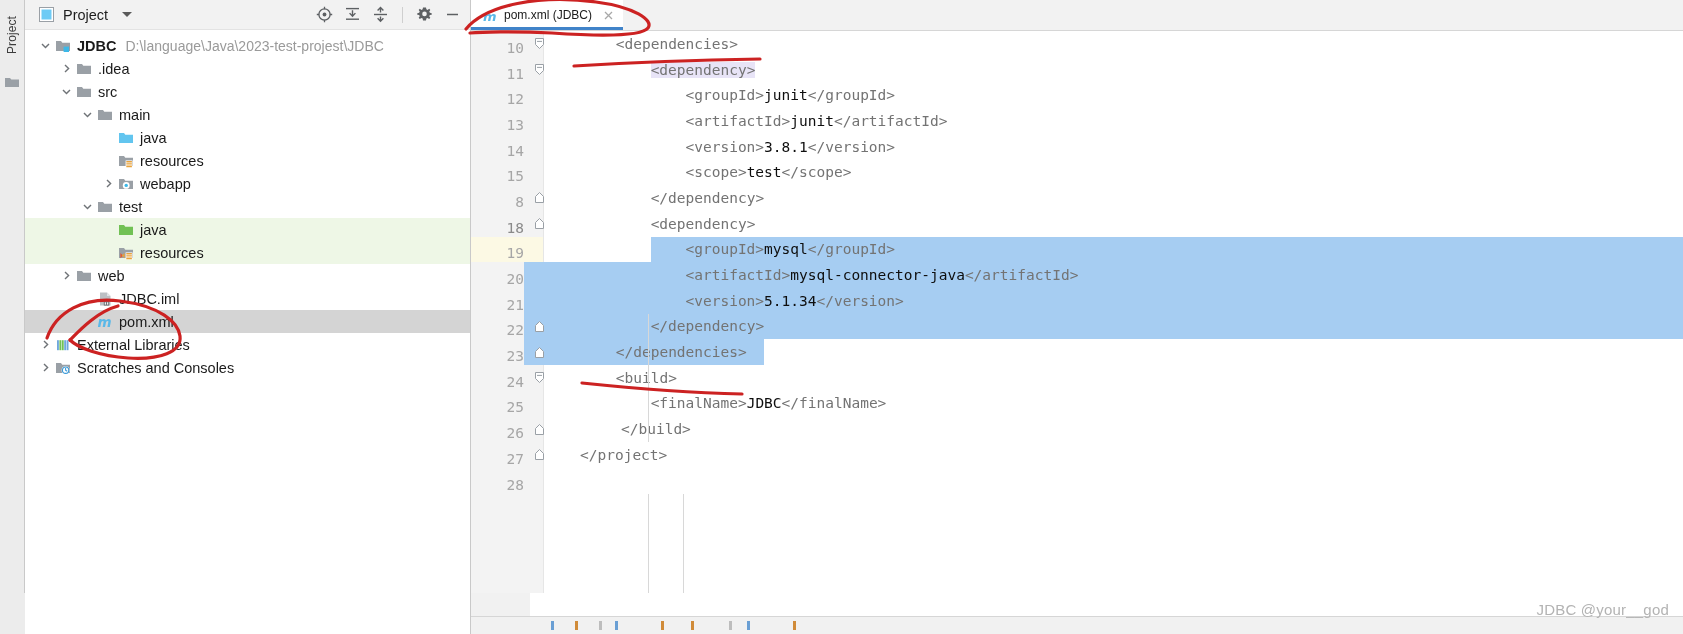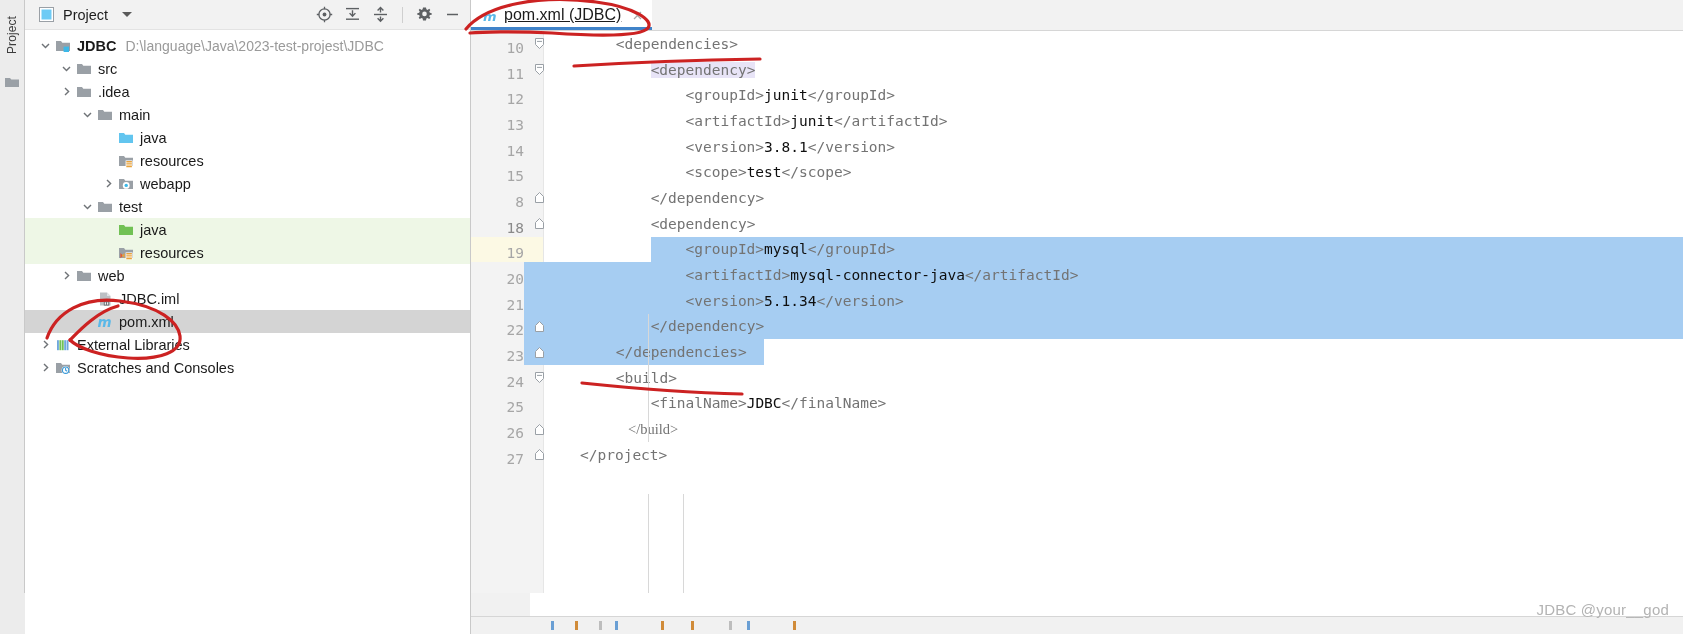--- a/index.html
+++ b/index.html
@@ -122,21 +122,21 @@
     position: absolute; left: 0; top: 0;
     height: 30px;
     display: flex; align-items: center;
     padding: 0 8px 0 10px;
     background: #ffffff;
   }
   .etab .m-icon {
     width: 16px; height: 16px; margin-right: 7px;
     display: inline-flex; align-items: center; justify-content: center;
   }
-  .etab .etab-label { font-size: 16px; color: #1b1b1b; text-decoration: underline; }
+  .etab .etab-label { font-size: 12px; color: #1b1b1b; }
   .etab .etab-close {
     margin-left: 10px; width: 13px; height: 13px;
     display: inline-flex; align-items: center; justify-content: center;
   }
   .etab .etab-underline {
     position: absolute; left: 0; bottom: 0;
     height: 3px; width: 100%;
     background: #4083c9;
   }
 
@@ -340,43 +340,43 @@
               <rect x="8.6" y="8.6" width="5.4" height="5.4" fill="#3cb8e8"></rect>
             </svg>
           </span>
           <span class="tlabel bold">JDBC</span>
           <span class="tpath">D:\language\Java\2023-test-projest\JDBC</span>
         </div>
         <div class="tree-row">
           <span style="display: inline-block; flex: 0 0 auto; width: 33px;"></span>
           <span class="tw">
             <svg width="11" height="11" viewBox="0 0 11 11">
+              <path d="M4 2 L7.6 5.5 L4 9" stroke="#6f7377" stroke-width="1.4" fill="none"></path>
+            </svg>
+          </span>
+          <span class="ticon">
+            <svg width="16" height="16" viewBox="0 0 16 16">
+              <path d="M1 3 L6 3 L7.3 4.7 L15 4.7 L15 13 L1 13 Z" fill="#9aa0a6"></path>
+            </svg>
+          </span>
+          <span class="tlabel">.idea</span>
+        </div>
+        <div class="tree-row">
+          <span style="display: inline-block; flex: 0 0 auto; width: 33px;"></span>
+          <span class="tw">
+            <svg width="11" height="11" viewBox="0 0 11 11">
               <path d="M2 4 L5.5 7.6 L9 4" stroke="#6f7377" stroke-width="1.4" fill="none"></path>
             </svg>
           </span>
           <span class="ticon">
             <svg width="16" height="16" viewBox="0 0 16 16">
               <path d="M1 3 L6 3 L7.3 4.7 L15 4.7 L15 13 L1 13 Z" fill="#9aa0a6"></path>
             </svg>
           </span>
           <span class="tlabel">src</span>
-        </div>
-        <div class="tree-row">
-          <span style="display: inline-block; flex: 0 0 auto; width: 33px;"></span>
-          <span class="tw">
-            <svg width="11" height="11" viewBox="0 0 11 11">
-              <path d="M4 2 L7.6 5.5 L4 9" stroke="#6f7377" stroke-width="1.4" fill="none"></path>
-            </svg>
-          </span>
-          <span class="ticon">
-            <svg width="16" height="16" viewBox="0 0 16 16">
-              <path d="M1 3 L6 3 L7.3 4.7 L15 4.7 L15 13 L1 13 Z" fill="#9aa0a6"></path>
-            </svg>
-          </span>
-          <span class="tlabel">.idea</span>
         </div>
         <div class="tree-row">
           <span style="display: inline-block; flex: 0 0 auto; width: 54px;"></span>
           <span class="tw">
             <svg width="11" height="11" viewBox="0 0 11 11">
               <path d="M2 4 L5.5 7.6 L9 4" stroke="#6f7377" stroke-width="1.4" fill="none"></path>
             </svg>
           </span>
           <span class="ticon">
             <svg width="16" height="16" viewBox="0 0 16 16">
@@ -661,30 +661,34 @@
             <div class="lnum">25</div>
             <div class="ctext" style="left: 179.64px;"><span class="tag">&lt;finalName&gt;</span><span class="txt">JDBC</span><span class="tag">&lt;/finalName&gt;</span></div>
           </div>
           <div class="crow">
             <div class="lnum">26</div>
             <div class="fold">
               <svg width="11" height="13" viewBox="0 0 11 13">
                 <path d="M1.5 11.5 H9.5 V5.5 L5.5 1.5 L1.5 5.5 Z" fill="#ffffff" stroke="#9aa0a6" stroke-width="1"></path>
               </svg>
             </div>
-            <div class="ctext" style="left: 157px; font-family: Liberation Serif, serif;"><span class="tag">&lt;/build&gt;</span></div>
+            <div class="ctext" style="left: 150px;"><span class="tag">&lt;/build&gt;</span></div>
           </div>
           <div class="crow">
             <div class="lnum">27</div>
             <div class="fold">
               <svg width="11" height="13" viewBox="0 0 11 13">
                 <path d="M1.5 11.5 H9.5 V5.5 L5.5 1.5 L1.5 5.5 Z" fill="#ffffff" stroke="#9aa0a6" stroke-width="1"></path>
               </svg>
             </div>
             <div class="ctext" style="left: 109px;"><span class="tag">&lt;/project&gt;</span></div>
+          </div>
+          <div class="crow">
+            <div class="lnum">28</div>
+            <div class="ctext" style="left: 75px;"></div>
           </div>
         </div>
       <div class="right-gutter"></div>
     <div class="indent-guide" style="left: 176.64px; top: 282.7px; height: 128.5px;"></div>
         <div class="indent-guide" style="left: 176.64px; top: 462.6px; height: 102.8px;"></div>
         <div class="indent-guide" style="left: 211.52px; top: 462.6px; height: 102.8px;"></div>
       </div>
   </div>
 
   <div class="bottom-strip">

